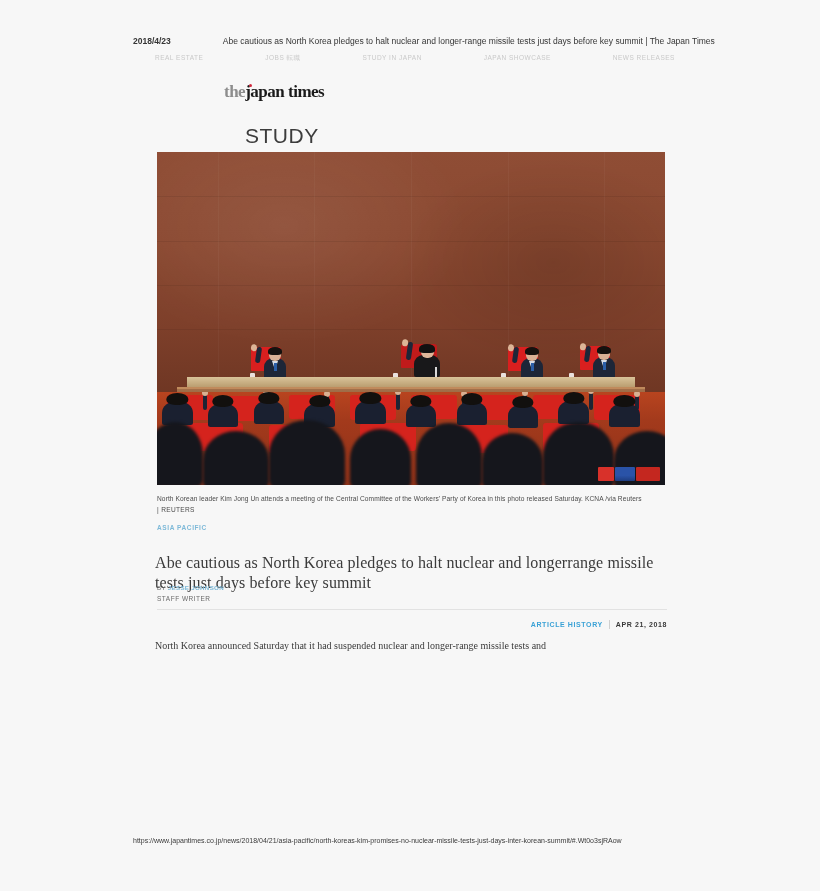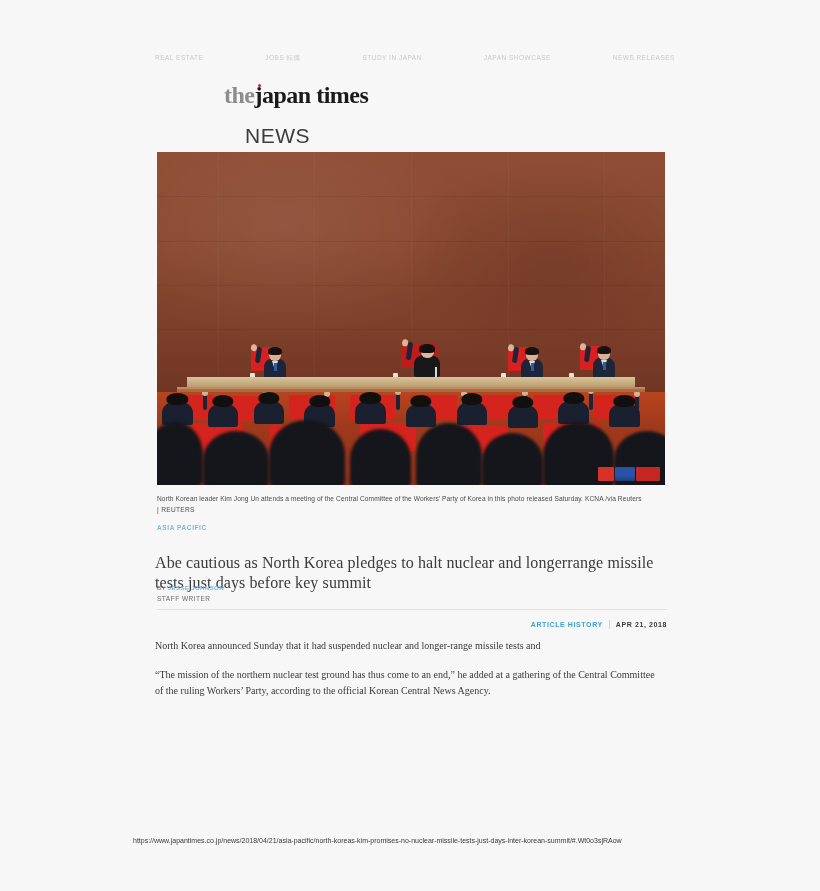--- a/index.html
+++ b/index.html
@@ -57,21 +57,21 @@
     color: #c9c9c9;
   }
   .topnav .navitem { white-space: nowrap; }
 
   
   .masthead {
     position: absolute;
     left: 224px;
     top: 83px;
     font-family: "Liberation Serif", serif;
-    font-size: 24px;
+    font-size: 17px;
     line-height: 1;
     white-space: nowrap;
   }
   .masthead .the {
     font-weight: bold;
     color: #8d8d8d;
     letter-spacing: -0.5px;
   }
   .masthead .jt {
     font-weight: bold;
@@ -463,34 +463,38 @@
     line-height: 1.45;
     color: #3a3a3a;
     word-break: break-all;
   }
 </style>
 </head>
 <body>
 
 <div class="page">
 
+  <div class="print-header">
+    <span class="print-date">2018/4/23</span>
+    <span class="print-title">Abe cautious as North Korea pledges to halt nuclear and longer-range missile tests just days before key summit | The Japan Times</span>
+  </div>
 
   <div class="topnav">
     <span class="navitem">REAL ESTATE</span>
     <span class="navitem">JOBS 転職</span>
     <span class="navitem">STUDY IN JAPAN</span>
     <span class="navitem">JAPAN SHOWCASE</span>
     <span class="navitem">NEWS RELEASES</span>
   </div>
 
   <div class="masthead">
     <span class="the">the</span><span class="jt"><span class="jdot"></span><span>japan times</span></span>
   </div>
 
-  <div class="section-title">NEWS</div>
+  <div class="section-title">STUDY</div>
 
   <div class="photo-wrap">
     <div class="photo">
 
       <div class="wall">
         <div class="wall-seam" style="top:18%"></div>
         <div class="wall-seam" style="top:36%"></div>
         <div class="wall-seam" style="top:54%"></div>
         <div class="wall-seam" style="top:72%"></div>
         <div class="wall-vseam" style="left:12%"></div>
@@ -649,19 +653,18 @@
 
   <div class="rule"></div>
 
   <div class="history">
     <span class="hlabel">ARTICLE HISTORY</span>
     <span class="hsep"></span>
     <span class="hdate">APR 21, 2018</span>
   </div>
 
   <div class="article-body">
-    <p>North Korea announced Sunday that it had suspended nuclear and longer-range missile tests and</p>
-    <p>“The mission of the northern nuclear test ground has thus come to an end,” he added at a gathering of the Central Committee of the ruling Workers’ Party, according to the official Korean Central News Agency.</p>
+    <p>North Korea announced Saturday that it had suspended nuclear and longer-range missile tests and</p>
   </div>
 
   <div class="footer-url">https://www.japantimes.co.jp/news/2018/04/21/asia-pacific/north-koreas-kim-promises-no-nuclear-missile-tests-just-days-inter-korean-summit/#.Wt0o3sjRAow</div>
 
 </div>
 
 </body></html>

